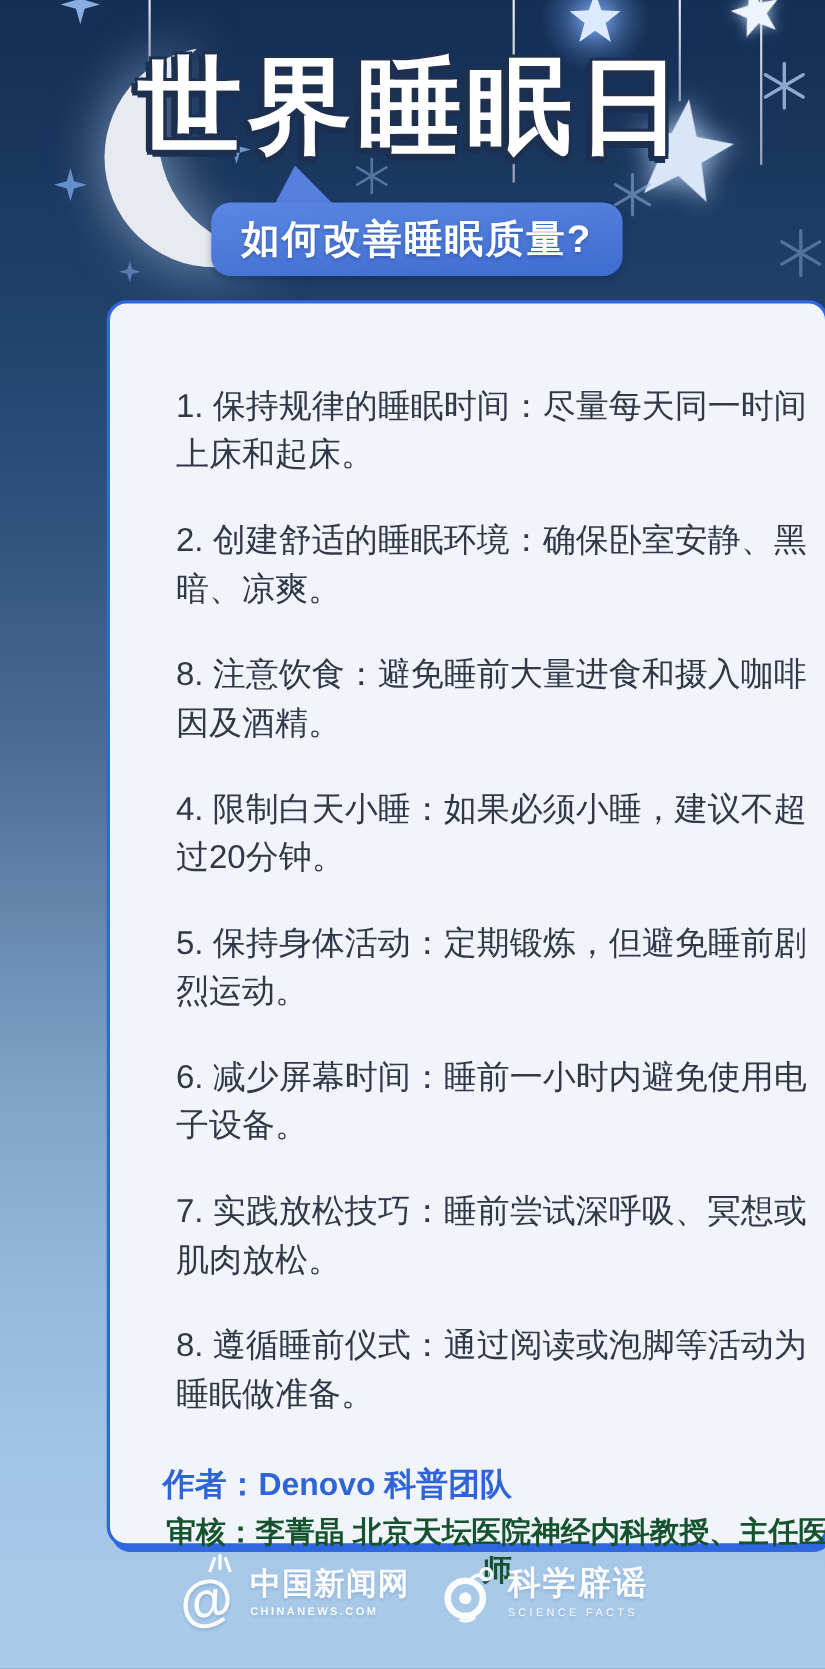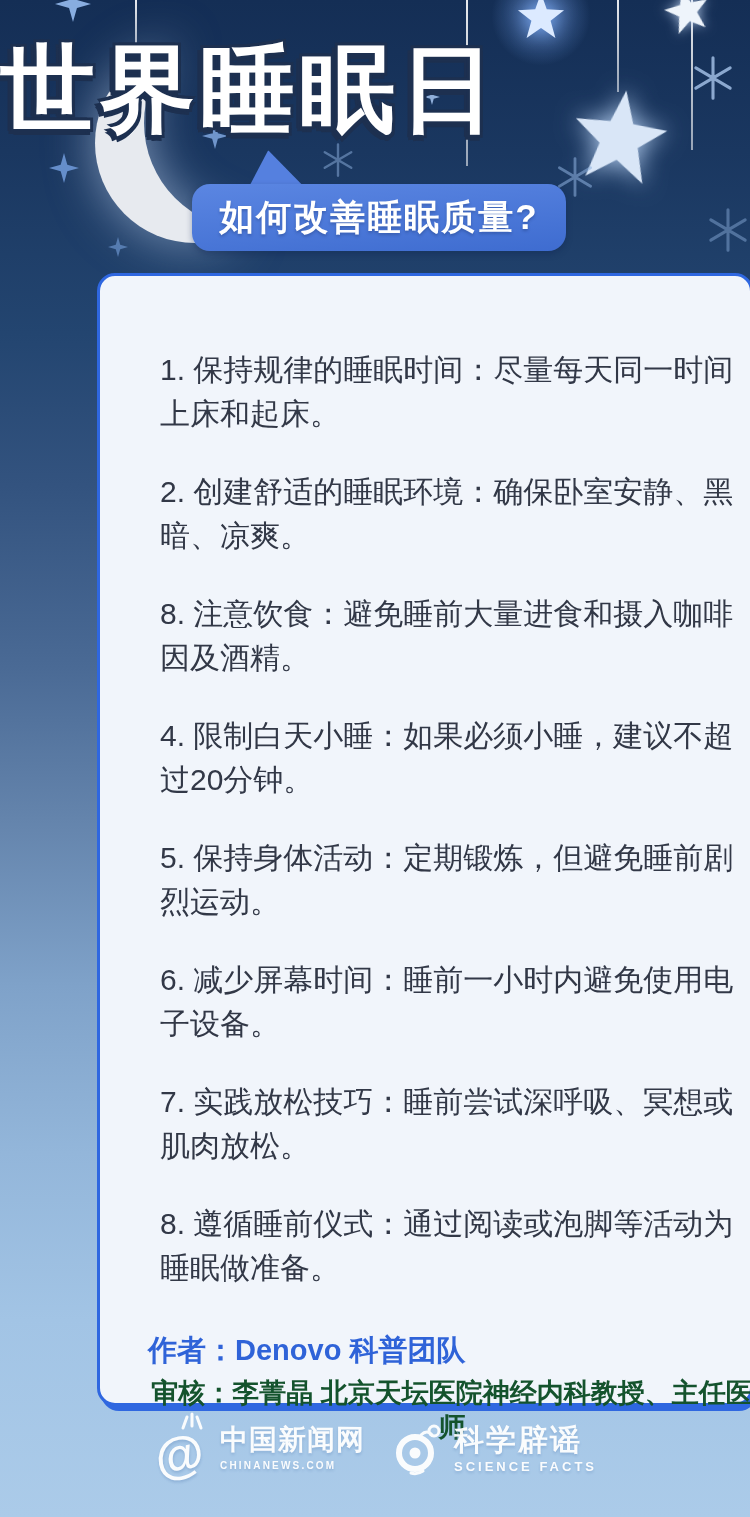--- a/index.html
+++ b/index.html
@@ -17,26 +17,25 @@
   .moon{position:absolute;left:40px;top:28px;z-index:1;filter:drop-shadow(0 0 24px rgba(210,228,255,.55));}
   .halo{position:absolute;z-index:1;border-radius:50%;background:radial-gradient(circle,rgba(130,175,250,.55) 0%,rgba(130,175,250,0) 70%);}
   .star-glow{color:#dceaff;filter:drop-shadow(0 0 9px #7aa8f0);}
   .star-big{color:#d9e6f7;filter:drop-shadow(0 0 12px rgba(185,212,245,.95));transform:rotate(8deg);}
   .star-white{color:#eef4fb;filter:drop-shadow(0 0 6px rgba(200,220,250,.8));transform:rotate(-14deg);}
   .sparkle{color:#7fa6de;}
   .flake{color:#8fb2e0;}
   
   .title{
     position:absolute;left:0;right:0;top:38px;margin:0;z-index:3;
-    font-size:95px;line-height:118px;font-weight:900;
+    text-align:center;font-size:95px;line-height:118px;font-weight:900;
     letter-spacing:5px;color:#ffffff;
     text-shadow:
       -3px -3px 0 #1d3050, 3px -3px 0 #1d3050, -3px 3px 0 #1d3050, 3px 3px 0 #1d3050,
       -5px 5px 0 #1d3050, -6px 2px 0 #1d3050, 0 6px 0 #1d3050;
-    font-family: Liberation Mono, monospace;
   }
   
   .bubble{
     position:absolute;left:192px;top:184px;width:374px;height:67px;z-index:3;
     border-radius:18px;background:linear-gradient(175deg,#5b86e2 0%,#3e6cd0 100%);
     display:flex;align-items:center;justify-content:center;
     box-shadow:0 3px 6px rgba(15,35,80,.35);
   }
   .bubble-tail{
     position:absolute;left:246px;top:150px;width:56px;height:38px;z-index:2;
@@ -71,21 +70,21 @@
   }
   .logo{display:flex;align-items:center;gap:9px;}
   .at-wrap{position:relative;width:58px;height:58px;}
   .at-glyph{position:absolute;left:2px;top:6px;font-size:50px;font-weight:800;
     transform:rotate(-10deg);display:block;}
   .sparks{position:absolute;left:26px;top:-8px;}
   .logo-col{display:flex;flex-direction:column;}
   .logo-cn{font-size:28px;font-weight:800;letter-spacing:1px;line-height:30px;text-align:center;}
   .logo-en{font-size:10px;font-weight:600;letter-spacing:2.2px;line-height:16px;margin-top:3px;}
   .sci-cn{font-size:30px;font-weight:800;letter-spacing:2px;line-height:32px;}
-  .sci-en{font-size:13px;font-weight:700;letter-spacing:3px;line-height:15px;margin-top:3px;}
+  .sci-en{font-size:10px;font-weight:400;letter-spacing:3px;line-height:15px;margin-top:3px;}
   .hidden-defs{position:absolute;width:0;height:0;overflow:hidden;}
 </style>
 </head>
 <body>
 
 <svg class="hidden-defs" aria-hidden="true">
   <defs>
     <symbol id="star5" viewBox="0 0 100 100">
       <polygon points="50,2 62,36 98,38 70,60 80,96 50,75 20,96 30,60 2,38 38,36" fill="currentColor"></polygon>
     </symbol>

